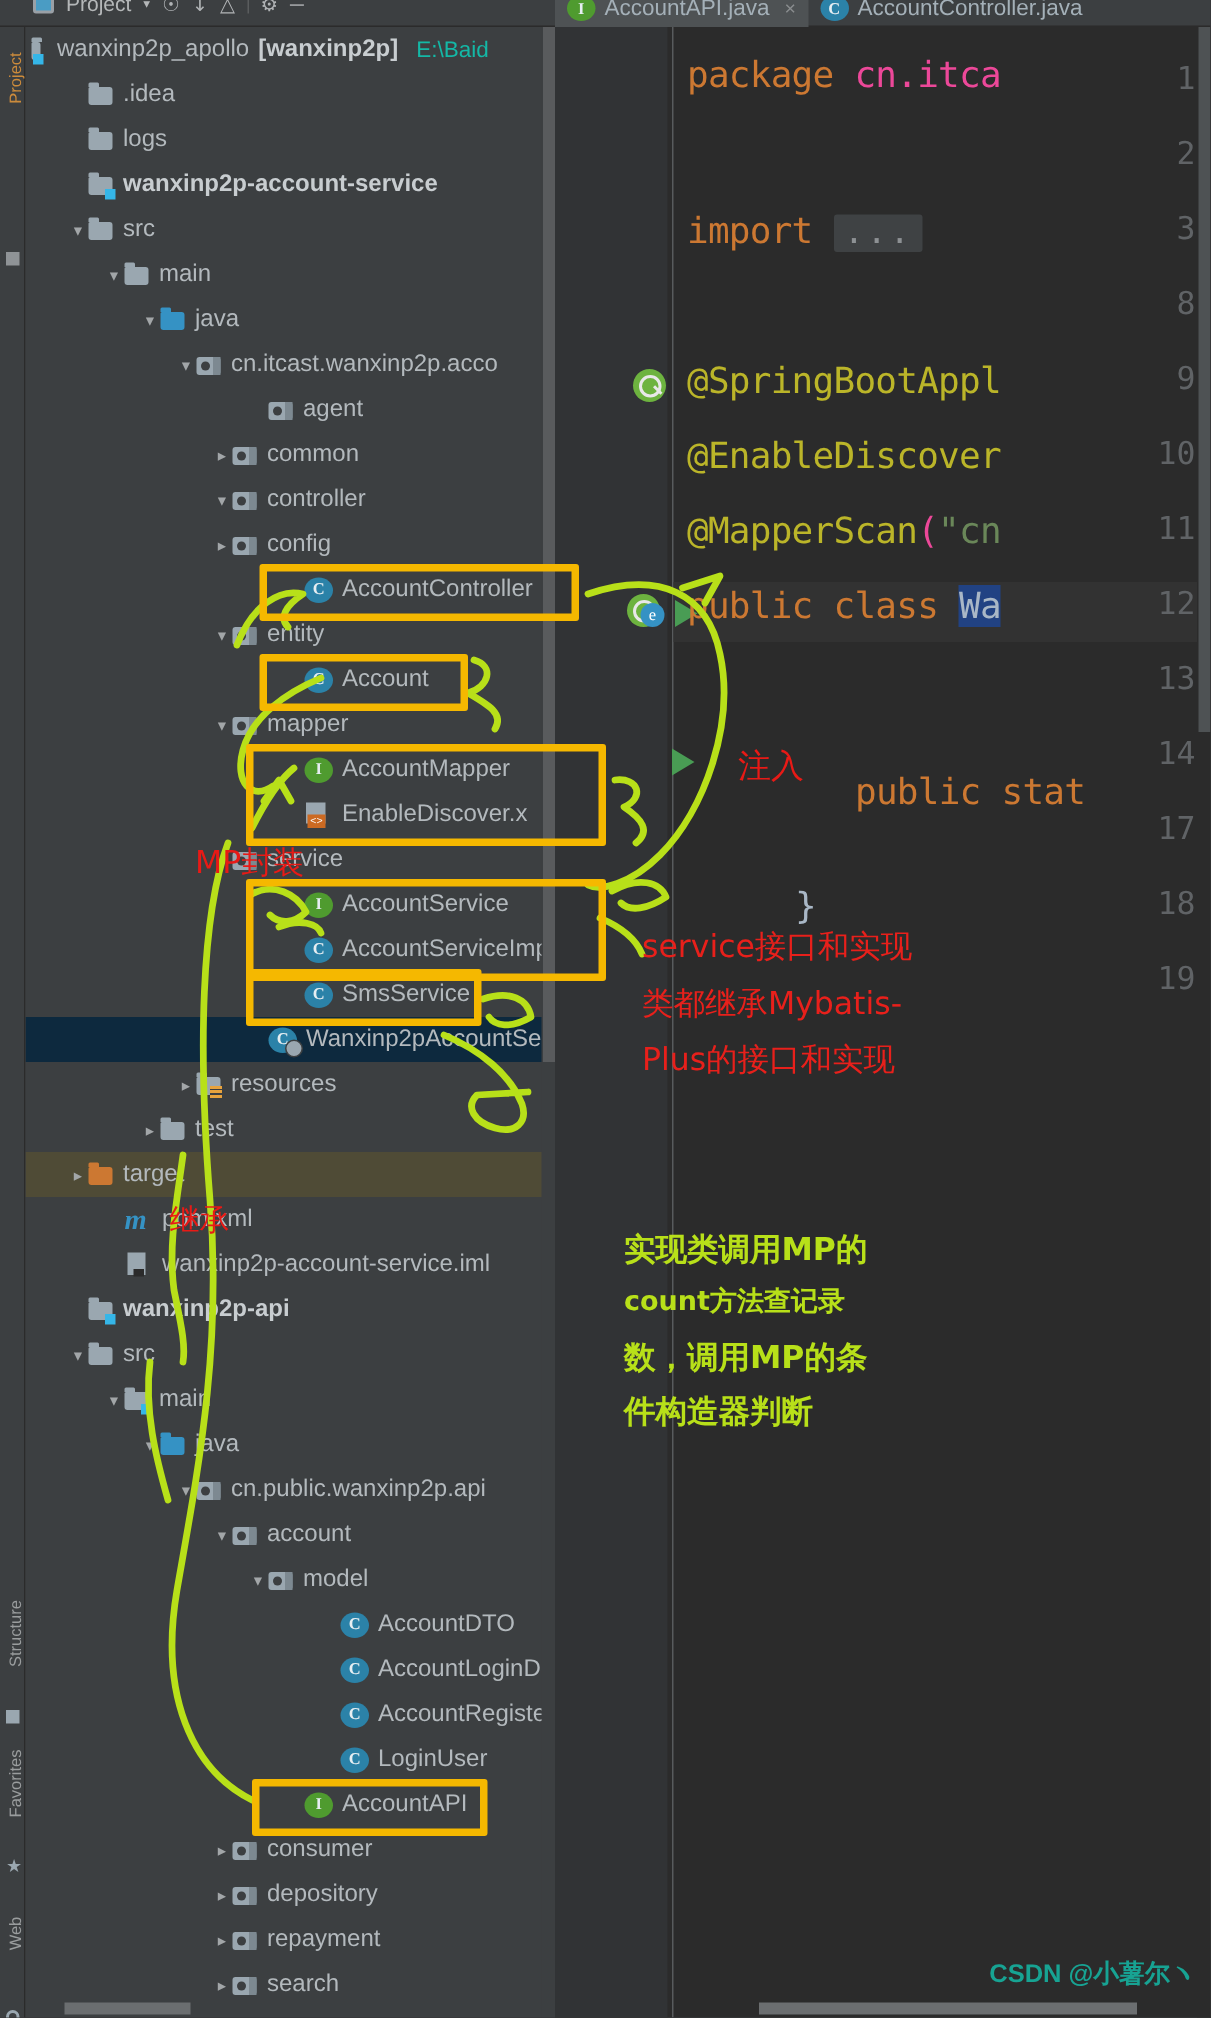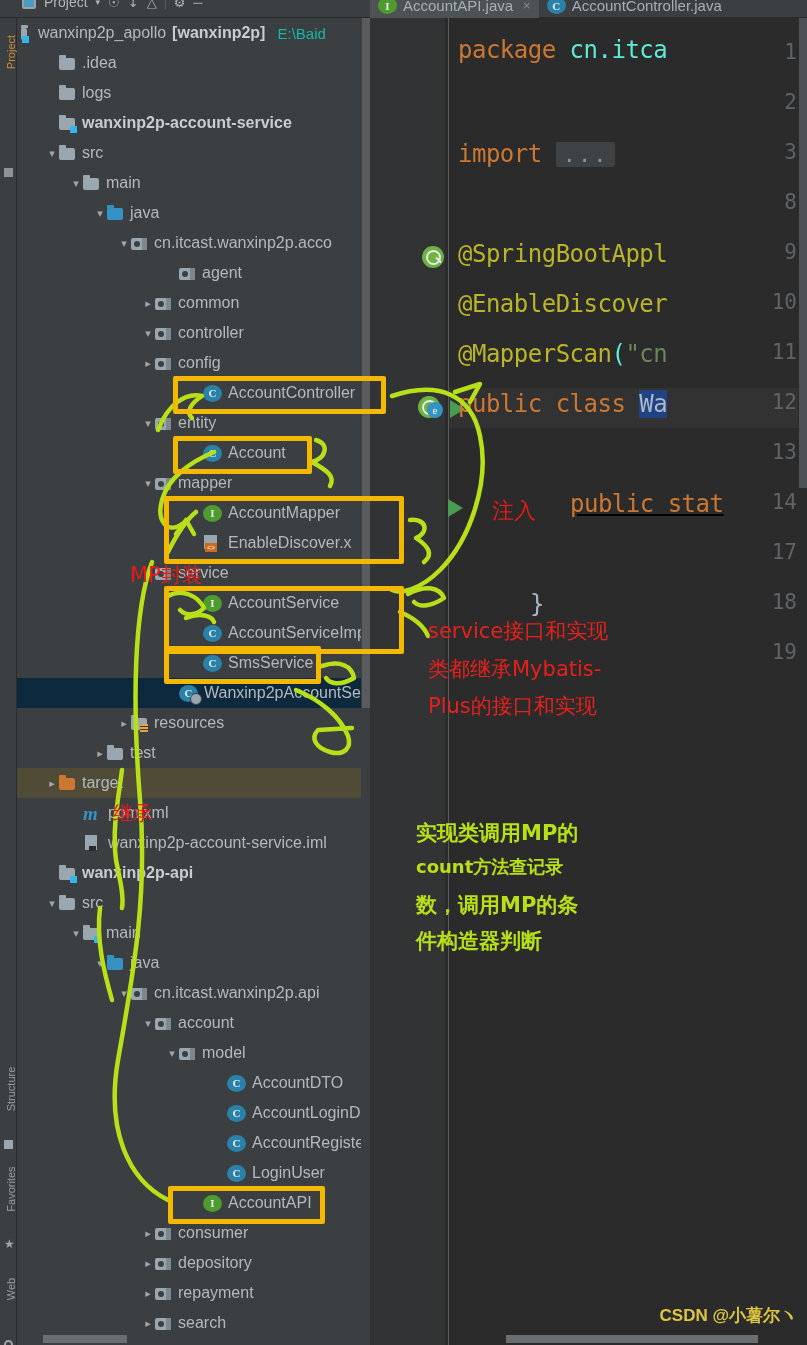--- a/index.html
+++ b/index.html
@@ -115,21 +115,21 @@
   .gutter { position: absolute; left: 0; top: 0; width: 75px; height: 1327px; background: #313335; }
   .gnum { position: absolute; right: 10px; color: #606366; font-size: 21px;
           font-family: "DejaVu Sans Mono", monospace; }
   .vline { position: absolute; left: 78px; top: 0; width: 1px; height: 1327px; background: #585b5d; }
   .codeline {
     position: absolute; left: 88px; font-size: 24px; letter-spacing: -0.5px;
     font-family: "DejaVu Sans Mono", monospace; white-space: nowrap;
   }
   .kw { color: #cc7832; }
   .ann { color: #bbb529; }
-  .pl { color: #5eead4; }
+  .pl { color: #ec4899; }
   .str { color: #6a8759; }
   .brace { color: #a9b7c6; }
   .hl-line { position: absolute; left: 79px; width: 358px; height: 40px; background: #323232; }
   .cls-sel { background: #214283; color: #a9b7c6; }
 
   .ellip { display: inline-block; background: #3f4244; color: #8d9194; padding: 0 7px;
            border-radius: 2px; font-size: 22px; letter-spacing: 2px; }
   .runtri { position: absolute; width: 0; height: 0; border-left: 15px solid #499c54;
             border-top: 9px solid transparent; border-bottom: 9px solid transparent; }
   .springico { position: absolute; width: 22px; height: 22px; border-radius: 50%;
@@ -153,21 +153,21 @@
   }
   .redtext.thin { font-weight: normal; color: #e8201b; }
   .greentext {
     position: absolute; color: #b8e019; font-weight: bold; white-space: nowrap;
     font-family: "DejaVu Sans", sans-serif;
   }
   .ybox {
     position: absolute; border: 5px solid #f5b800; border-radius: 2px;
   }
   .watermark {
-    position: absolute; right: 10px; bottom: 18px; color: #fde047; font-size: 17px;
+    position: absolute; right: 10px; bottom: 18px; color: #14b8a6; font-size: 17px;
     font-weight: bold; opacity: .85; white-space: nowrap;
   }
 </style>
 </head>
 <body>
 
 <div id="root">
 
   <div class="toolbar">
     <div class="tb-left">
@@ -448,21 +448,21 @@
             <span class="folder blue"></span>
           </span>
           <span class="tlabel">java</span>
         </div>
         <div class="trow">
           <span style="display:inline-block;width:100px"></span>
           <span class="chev down"></span>
           <span class="ico">
             <span class="pkg"></span>
           </span>
-          <span class="tlabel">cn.itcast.wanxinp2p.api</span>
+          <span class="tlabel">cn.public.wanxinp2p.api</span>
         </div>
         <div class="trow">
           <span style="display:inline-block;width:124px"></span>
           <span class="chev down"></span>
           <span class="ico">
             <span class="pkg"></span>
           </span>
           <span class="tlabel">account</span>
         </div>
         <div class="trow">
@@ -581,21 +581,21 @@
     </div>
     <div class="codeline" style="top:272px;">
       <span class="ann">@EnableDiscover</span>
     </div>
     <div class="codeline" style="top:322px;">
       <span class="ann">@MapperScan</span><span class="pl">(</span><span class="str">"cn</span>
     </div>
     <div class="codeline" style="top:372px;">
       <span class="kw">public class </span><span class="cls-sel">Wa</span>
     </div>
-    <div class="codeline" style="top:472px;left:200px;text-decoration:underline;">
+    <div class="codeline" style="top:496px;left:200px;">
       <span class="kw">public stat</span>
     </div>
     <div class="codeline" style="top:572px;left:160px;">
       <span class="brace">}</span>
     </div>
 
     <div class="editor-sb">
       <div class="thumb"></div>
     </div>
     <div class="editor-hsb"></div>

